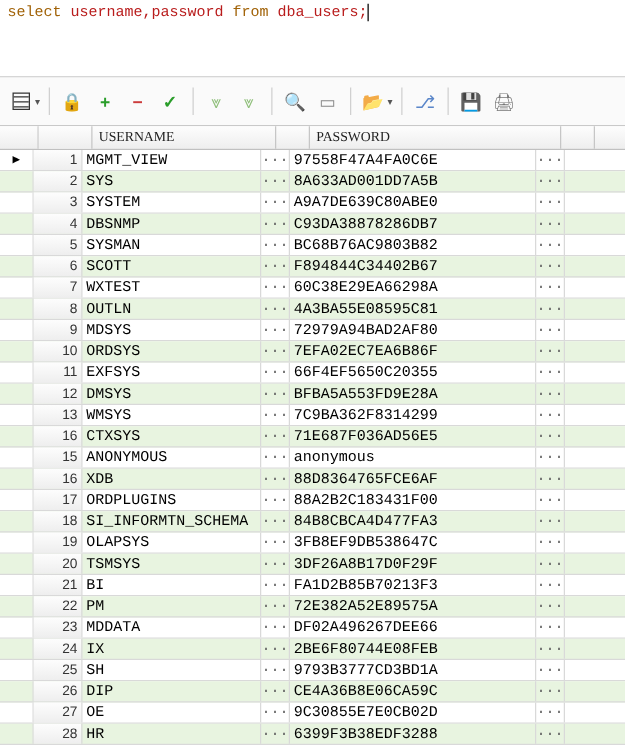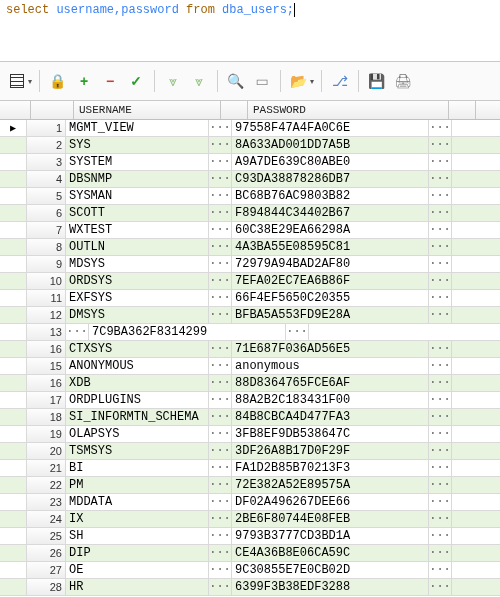--- a/index.html
+++ b/index.html
@@ -1,28 +1,28 @@
 <!DOCTYPE html>
 <html><head>
 <meta charset="utf-8">
 <style>
   html,body{margin:0;padding:0;font-family:"Consolas","Courier New",monospace;font-size:12px;color:#000;background:#fff}
   .editor{padding:3px 6px 0 6px;height:58px;white-space:pre}
   .kw{color:#a16207}
-  .txt{color:#3b82f6}
+  .txt{color:#b91c1c}
   .cursor{border-left:1px solid #000;display:inline-block;height:14px;vertical-align:middle}
   .divider{border-top:1px solid #c9c9c9}
 
   .toolbar{height:32px;display:flex;align-items:center;padding:3px 4px;border-bottom:1px solid #c9c9c9;background:#fafafa;font-family:Arial,sans-serif}
   .sep{width:1px;height:22px;background:#d0d0d0;margin:0 5px}
   .tbtn{min-width:20px;height:22px;display:flex;align-items:center;justify-content:center;margin:0 2px;border:1px solid transparent;border-radius:2px;font-size:14px}
   .beside{font-size:8px;color:#555;margin-left:-2px;margin-right:2px}
 
   .grid{display:flex;flex-direction:column}
-  .hdr{display:flex;background:linear-gradient(#fdfdfd,#eee);border-bottom:1px solid #c0c0c0;font-family:Liberation Mono, monospace;font-size:11px;color:#222}
+  .hdr{display:flex;background:linear-gradient(#fdfdfd,#eee);border-bottom:1px solid #c0c0c0;font-family:Liberation Serif, serif;font-size:11px;color:#222}
   .hdr .cell{border-right:1px solid #c6c6c6;padding:3px 5px;display:flex;align-items:center}
   .row{display:flex;border-bottom:1px solid #d9d9d9;height:16px}
   .row.alt{background:#e8f4e0}
   .cell{border-right:1px solid #d9d9d9;padding:0 3px;display:flex;align-items:center;overflow:hidden;white-space:nowrap}
   .c-mark{width:20px;justify-content:center}
   .c-num{width:32px;justify-content:flex-end;background:linear-gradient(#fdfdfd,#eee);font-family:Arial,sans-serif;font-size:11px;color:#333}
   .c-user{width:136px}
   .c-b1{width:16px;justify-content:center;color:#666}
   .c-pass{width:190px}
   .c-b2{width:16px;justify-content:center;color:#666}
@@ -199,20 +199,21 @@
         <div class="cell c-mark"></div>
         <div class="cell c-num">12</div>
         <div class="cell c-user">DMSYS</div>
         <div class="cell c-b1">···</div>
         <div class="cell c-pass">BFBA5A553FD9E28A</div>
         <div class="cell c-b2">···</div>
       </div>
       <div class="row">
         <div class="cell c-mark"></div>
         <div class="cell c-num">13</div>
+        <div class="cell c-user">WMSYS</div>
         <div class="cell c-b1">···</div>
         <div class="cell c-pass">7C9BA362F8314299</div>
         <div class="cell c-b2">···</div>
       </div>
       <div class="row alt">
         <div class="cell c-mark"></div>
         <div class="cell c-num">16</div>
         <div class="cell c-user">CTXSYS</div>
         <div class="cell c-b1">···</div>
         <div class="cell c-pass">71E687F036AD56E5</div>

